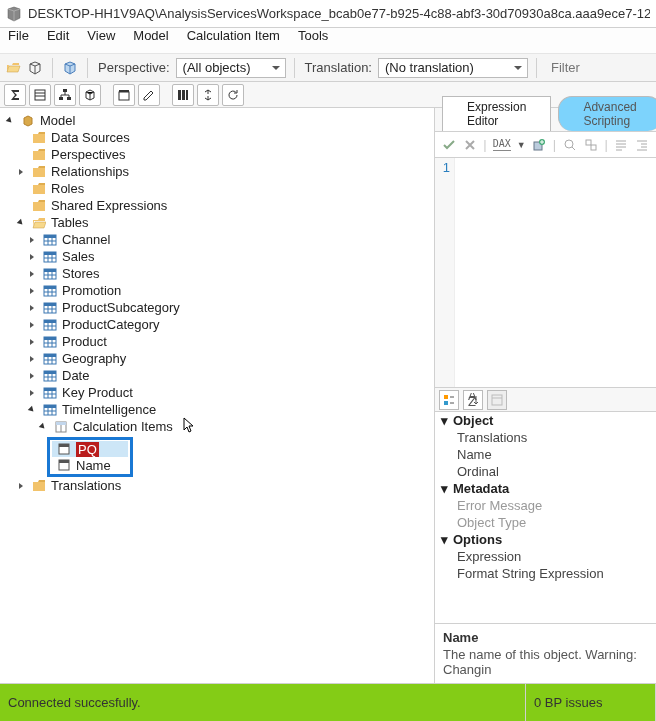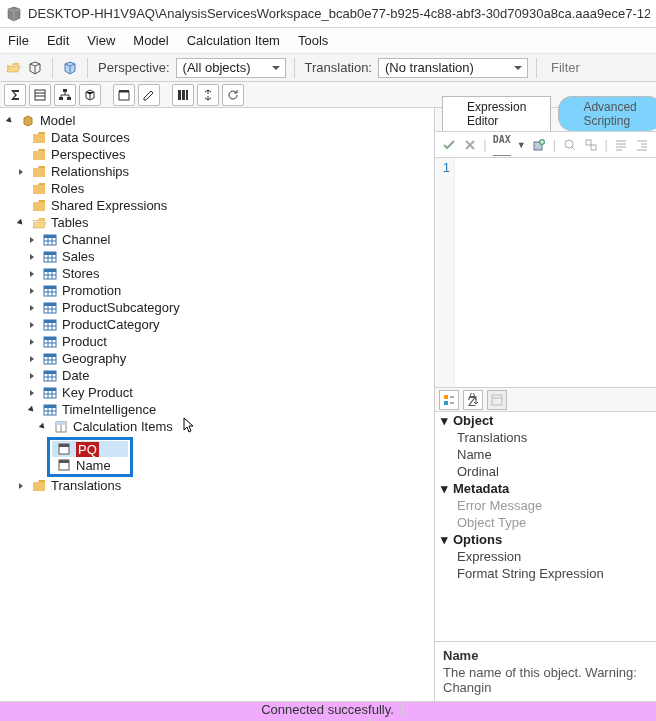--- a/index.html
+++ b/index.html
@@ -2,21 +2,21 @@
 <html><head>
 <meta charset="utf-8">
 <style>
   * { box-sizing: border-box; margin: 0; padding: 0; font-family: "Segoe UI", Tahoma, sans-serif; font-size: 13px; }
   body { width: 656px; height: 721px; overflow: hidden; background: #fff; display: flex; flex-direction: column; color: #222; }
   
   .titlebar { background: #fff; color: #333; height: 28px; display: flex; align-items: center; padding: 0 6px; border-bottom: 1px solid #d0d0d0; white-space: nowrap; overflow: hidden; }
   .titlebar svg { margin-right: 6px; flex: 0 0 auto; }
   .titlebar span { overflow: hidden; text-overflow: clip; }
   
-  .menubar { height: 26px; background: #fdfdfd; border-bottom: 1px solid #e5e5e5; display: flex; align-items: center; padding: 0 8px; gap: 18px; }
+  .menubar { height: 26px; background: #fdfdfd; border-bottom: 1px solid #e5e5e5; display: flex; padding: 0 8px; gap: 18px; }
   .menubar div { cursor: default; }
   
   .toolbar { height: 28px; background: #f5f5f5; border-bottom: 1px solid #d0d0d0; display: flex; align-items: center; padding: 0 4px; gap: 4px; }
   .toolbar .sep { width: 1px; height: 20px; background: #d0d0d0; margin: 0 4px; }
   .toolbar .grp-label { color: #444; margin: 8px 2px; }
   .toolbar .dd { background: #fff; border: 1px solid #bbb; padding: 1px 18px 1px 6px; position: relative; min-width: 110px; height: 20px; line-height: 16px; }
   .toolbar .dd::after { content: ""; position: absolute; right: 5px; top: 7px; border: 4px solid transparent; border-top-color: #555; }
   .toolbar .filt { border: none; background: transparent; color: #888; margin-left: 6px; outline: none; width: 40px; }
   .tbicon { width: 18px; height: 18px; display: inline-flex; align-items: center; justify-content: center; }
   
@@ -38,38 +38,38 @@
   .blue-box .node { height: 16px; }
   .sel { background: #cde6f7; }
   .sel span:last-child { background: #b91c1c; color: #fff; padding: 0 2px; }
   
   .tabs { height: 24px; background: #f7f7f7; border-bottom: 1px solid #d0d0d0; display: flex; align-items: flex-end; }
   .tab { padding: 3px 24px; border: 1px solid #bbb; background: #fff; margin-left: 7px; border-bottom: none; font-size: 12px; }
   .tab.inactive { background: #7dd3fc; color: #555; border-radius: 14px; }
   
   .edbar { height: 26px; border-bottom: 1px solid #d0d0d0; display: flex; align-items: center; gap: 6px; padding: 0 6px; color: #999; }
   .edbar .ico { width: 18px; height: 18px; display: inline-flex; align-items: center; justify-content: center; }
-  .edbar .dax { font-family: Consolas, monospace; font-size: 10px; font-weight: bold; color: #666; border-bottom: 1px solid #888; padding-bottom: 10px; }
+  .edbar .dax { font-family: Consolas, monospace; font-size: 10px; font-weight: normal; color: #666; border-bottom: 1px solid #888; padding-bottom: 1px; }
   .editor { flex: 0 0 230px; display: flex; border-bottom: 1px solid #d0d0d0; }
   .gutter { width: 20px; background: #f7f7f7; border-right: 1px solid #eee; text-align: right; color: #2a7fbf; font-family: Consolas, monospace; font-size: 12px; padding: 2px 4px; }
   .code { flex: 1; background: #fff; }
   
   .propbar { height: 24px; border-bottom: 1px solid #d0d0d0; display: flex; align-items: center; gap: 4px; padding: 0 4px; background: #f7f7f7; }
   .propbar .pbtn { width: 20px; height: 20px; border: 1px solid #bbb; background: #fff; display: flex; align-items: center; justify-content: center; }
   
   .props { flex: 1; overflow: auto; background: #fff; font-size: 12px; }
   .prow { display: flex; align-items: center; height: 17px; padding-left: 6px; }
   .prow.cat { font-weight: bold; }
   .prow .pexp { width: 12px; }
   .prow.sub { padding-left: 22px; color: #444; }
   .prow.sub.dim { color: #999; }
   .propdesc { border-top: 1px solid #d0d0d0; padding: 6px 8px; font-size: 12px; color: #555; height: 60px; }
   .propdesc b { color: #333; display: block; margin-bottom: 2px; }
   
-  .status { height: 20px; border-top: 1px solid #d0d0d0; background: #f0abfc; display: flex; align-items: center; font-size: 12px; color: #333; flex-direction: column; }
+  .status { height: 38px; border-top: 1px solid #d0d0d0; background: #84cc16; display: flex; align-items: center; font-size: 12px; color: #333; }
   .status .cell { padding: 0 8px; border-right: 1px solid #d0d0d0; height: 100%; display: flex; align-items: center; }
   .status .cell:first-child { flex: 1; }
 </style>
 </head>
 <body>
 
 <div class="titlebar">
   <svg width="16" height="16" viewBox="0 0 16 16">
       <path d="M2 3 L8 1 L14 3 L14 12 L8 15 L2 12 Z" fill="#888" stroke="#555" stroke-width="0.5"></path>
       <path d="M2 3 L8 5 L14 3 M8 5 L8 15" fill="none" stroke="#ccc" stroke-width="0.5"></path>

